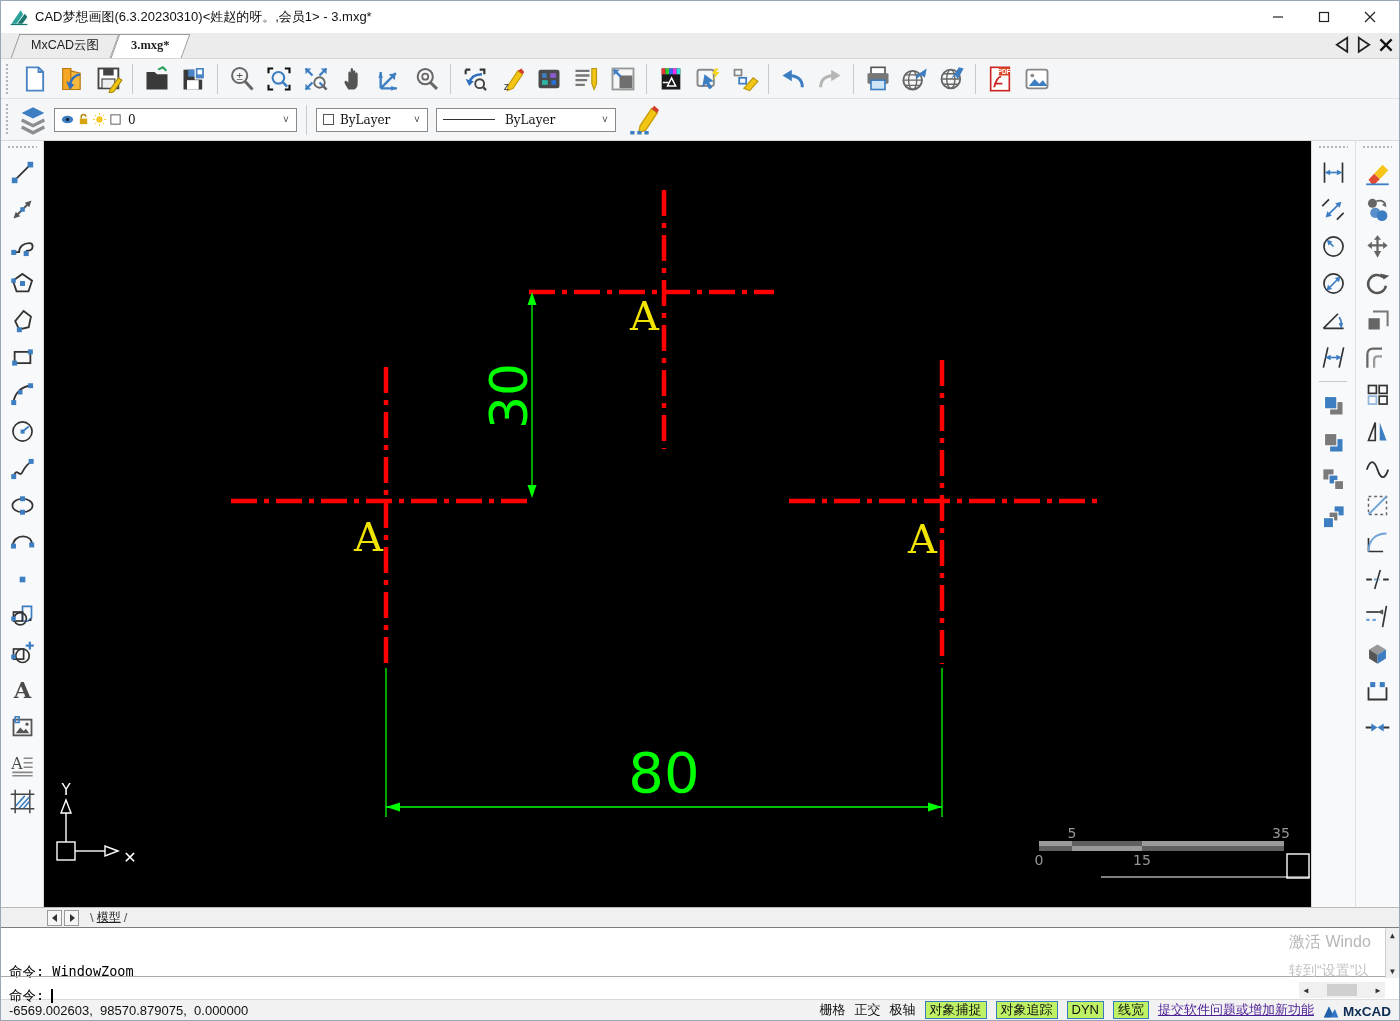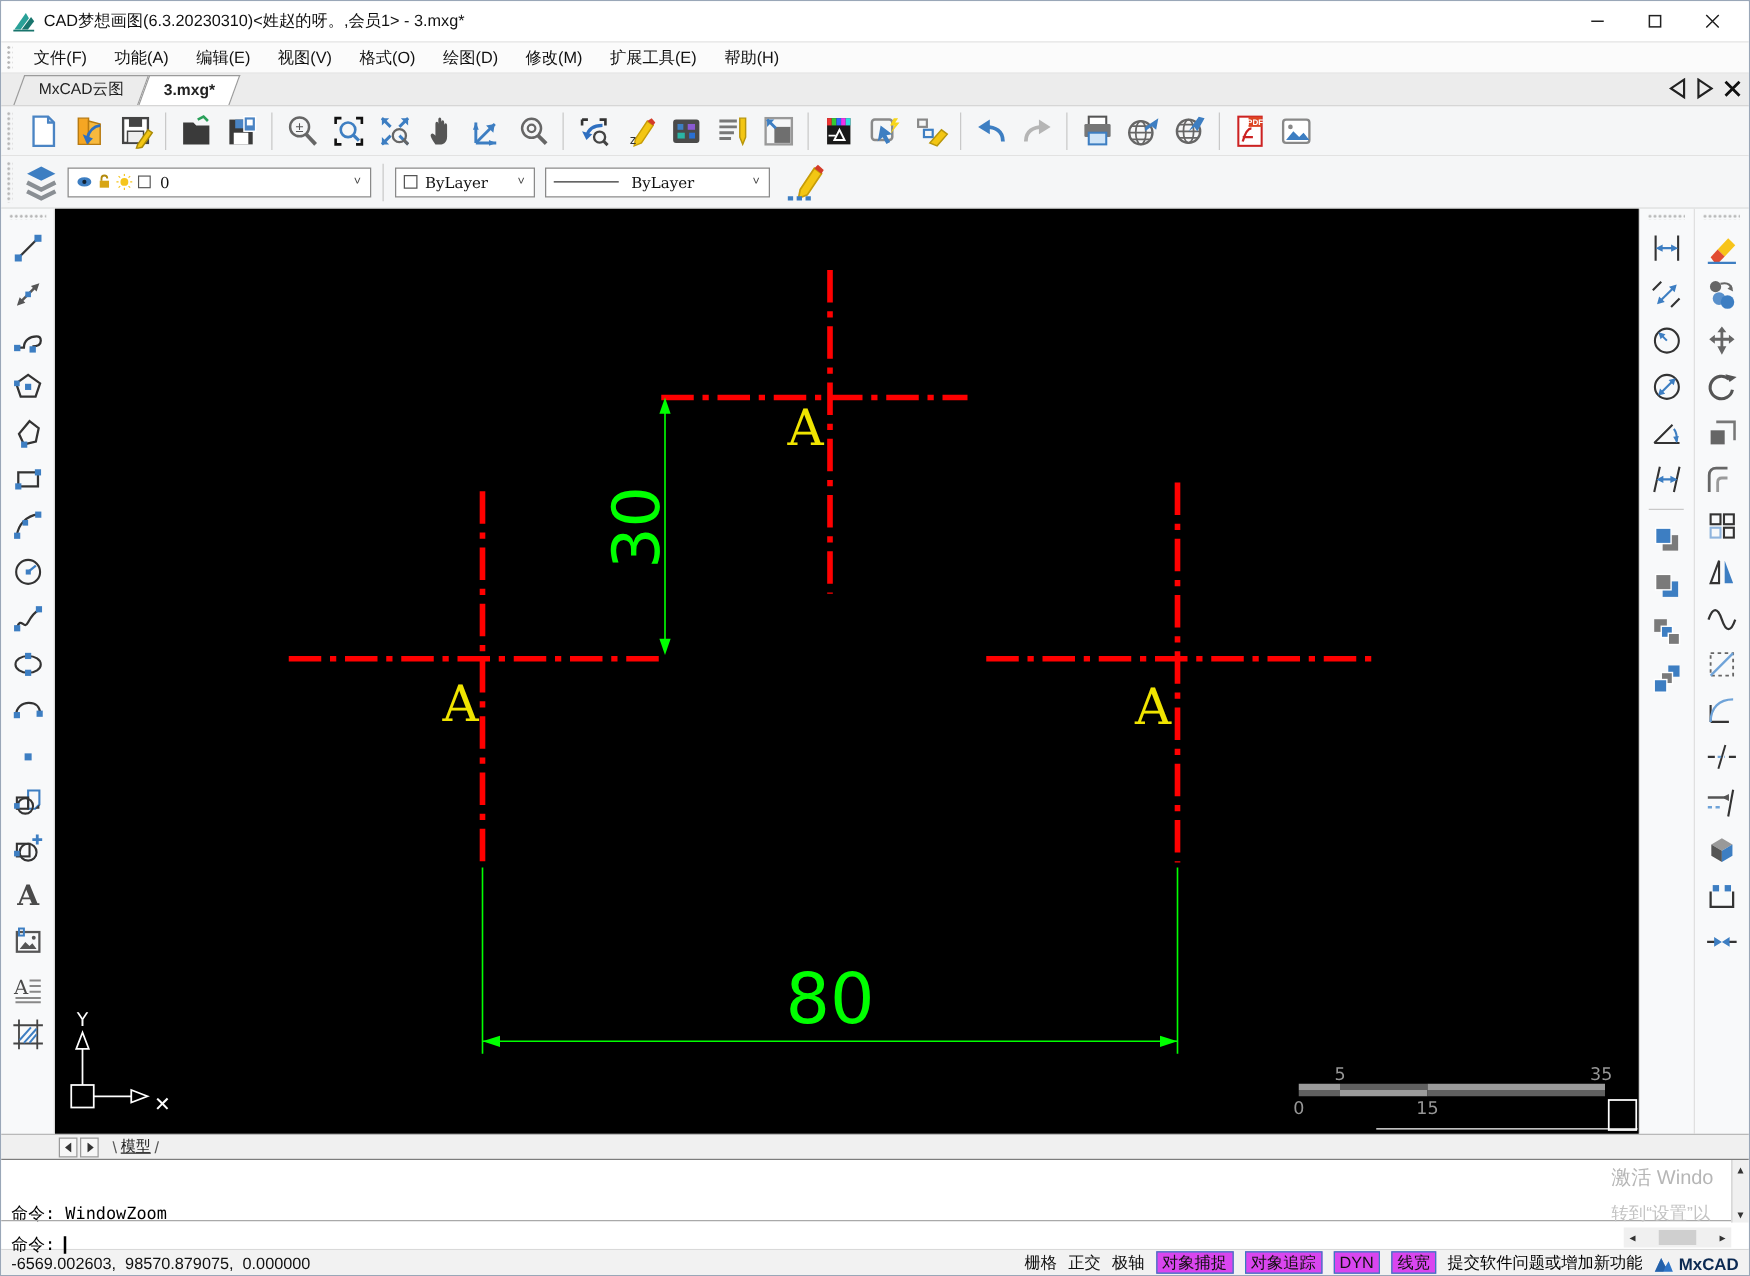--- a/index.html
+++ b/index.html
@@ -18,21 +18,21 @@
   
   #menubar { height:26px; background:#fbfbfb; border-top:1px solid #e4e4e4; border-bottom:1px solid #e0e0e0; display:flex; align-items:center; flex:none; }
   .grip-v { width:5px; height:80%; margin:0 6px 0 4px; background-image:radial-gradient(#b5b5b5 1px, transparent 1.2px); background-size:4px 4px; }
   .menu-item { font-size:13px; color:#111; padding:3px 11px; cursor:default; }
 
   
   #tabbar { height:26px; background:#ececec; border-bottom:1px solid #d6d6d6; display:flex; align-items:center; padding-left:14px; flex:none; position:relative; }
   .tab { position:relative; height:24px; padding:0 16px; display:flex; align-items:center; font-size:12.5px; color:#222; }
   .tab .bg { position:absolute; inset:0; transform:skewX(-20deg); border:1px solid #9b9b9b; border-bottom:none; background:#ececec; }
   .tab.active .bg { background:#fff; }
-  .tab.active { font-weight:bold; }
+  .tab.active { font-weight:bold;font-family:Liberation Serif, serif; }
   .tab span.lbl { position:relative; z-index:2; }
   #tab-nav { position:absolute; right:6px; top:4px; display:flex; gap:8px; align-items:center; }
   #tab-nav .navbtn { width:14px; height:16px; display:flex; align-items:center; justify-content:center; color:#222; font-size:11px; }
 
   
   #toolbar-main { height:40px; background:#f5f6f7; border-bottom:1px solid #e2e2e2; display:flex; align-items:center; flex:none; }
   .tbtn { width:37px; height:36px; display:flex; align-items:center; justify-content:center; border-radius:3px; }
   .tbtn .icn, .tbtn .icn svg { width:28px; height:28px; display:block; }
   #toolbar-main .sep, #toolbar-props .sep { width:1px; height:30px; background:#c9c9c9; margin:0 5px; }
 
@@ -84,22 +84,22 @@
   #watermark { position:absolute; right:14px; top:4px; width:96px; overflow:hidden; text-align:left;
     font-family:"Liberation Sans", sans-serif; color:#b6b6b6; pointer-events:none; }
   #watermark .w1 { font-size:16px; white-space:nowrap; }
   #watermark .w2 { font-size:14px; white-space:nowrap; margin-top:9px; color:#c3c3c3; }
 
   
   #statusbar { height:21px; background:#f2f2f2; border-top:1px solid #d9d9d9; display:flex; align-items:center; padding:0 8px; flex:none; font-size:13px; }
   #coords { white-space:pre; color:#111; }
   #status-right { margin-left:auto; display:flex; align-items:flex-end; gap:9px; }
   .toggle { color:#111; }
-  .toggle.boxed { border:1px solid #3a7bbf; padding:0 4px; line-height:16px; background:#d946ef; }
-  #feedback { color:#000000; cursor:pointer; }
+  .toggle.boxed { border:1px solid #3a7bbf; padding:0 4px; line-height:16px; background:#bef264; }
+  #feedback { color:#4c1d95; text-decoration:underline; cursor:pointer; }
   #brand { display:flex; align-items:center; gap:3px; font-weight:bold; color:#0c2a52; font-size:13.5px; }
   #brand svg { width:17px; height:15px; }
 </style>
 </head>
 <body>
 
 <div id="app">
 
   <div id="titlebar">
     <span id="app-icon">
@@ -122,32 +122,20 @@
           </svg>
         </span>
       <span class="winbtn">
           <svg viewBox="0 0 12 12">
             <path d="M1 1l10 10M11 1L1 11" stroke="#222" stroke-width="1.2"></path>
           </svg>
         </span>
     </div>
   </div>
 
-  <div id="menubar">
-      <div class="grip-v"></div>
-      <span class="menu-item">文件(F)</span>
-      <span class="menu-item">功能(A)</span>
-      <span class="menu-item">编辑(E)</span>
-      <span class="menu-item">视图(V)</span>
-      <span class="menu-item">格式(O)</span>
-      <span class="menu-item">绘图(D)</span>
-      <span class="menu-item">修改(M)</span>
-      <span class="menu-item">扩展工具(E)</span>
-      <span class="menu-item">帮助(H)</span>
-    </div>
 
   <div id="tabbar">
     <div class="tab">
         <span class="bg"></span>
         <span class="lbl">MxCAD云图</span>
       </div>
       <div class="tab active">
         <span class="bg"></span>
         <span class="lbl">3.mxg*</span>
       </div>

